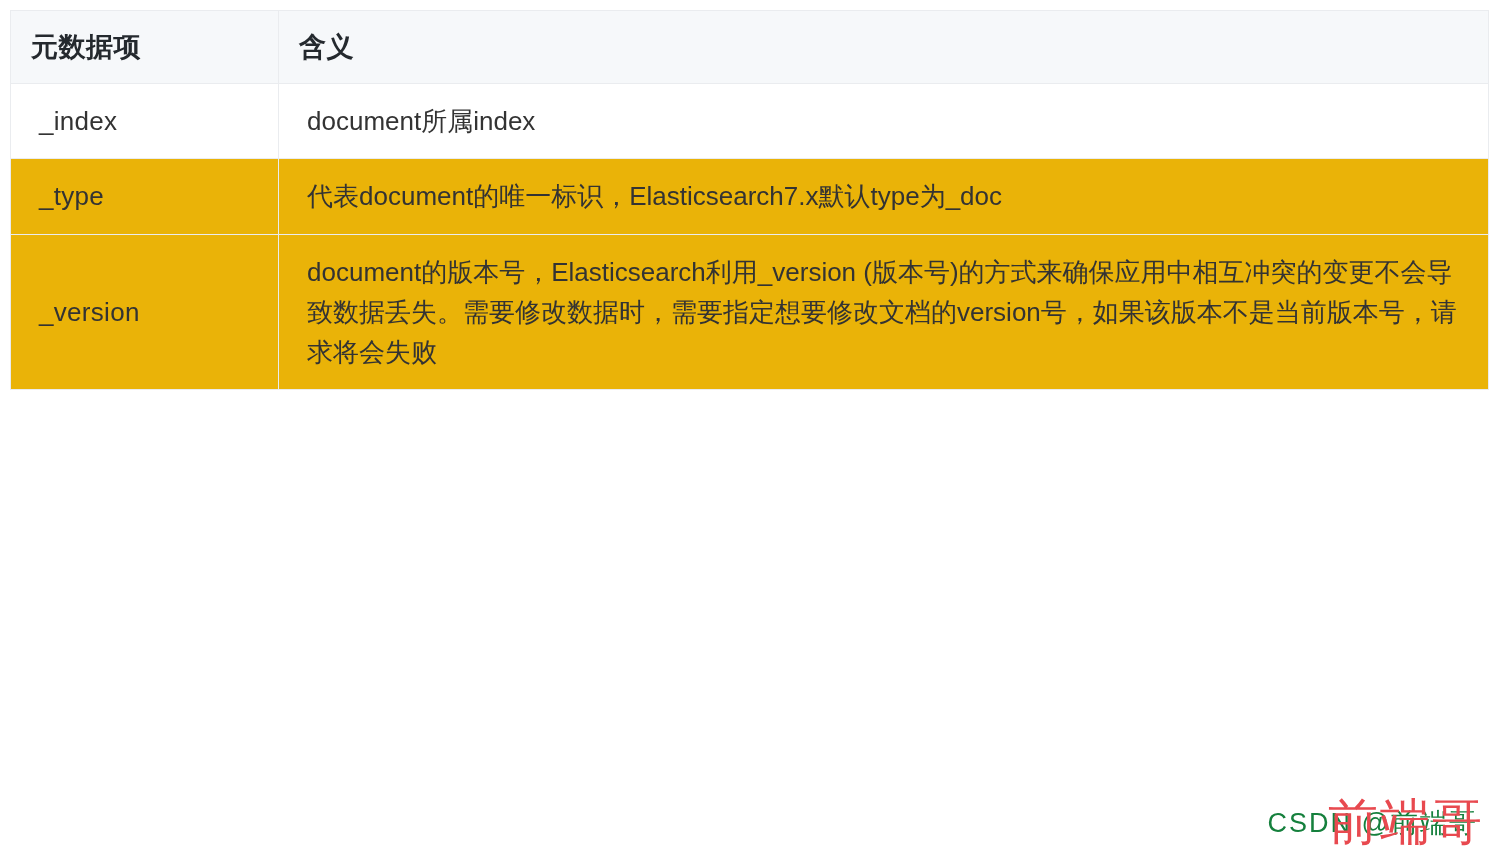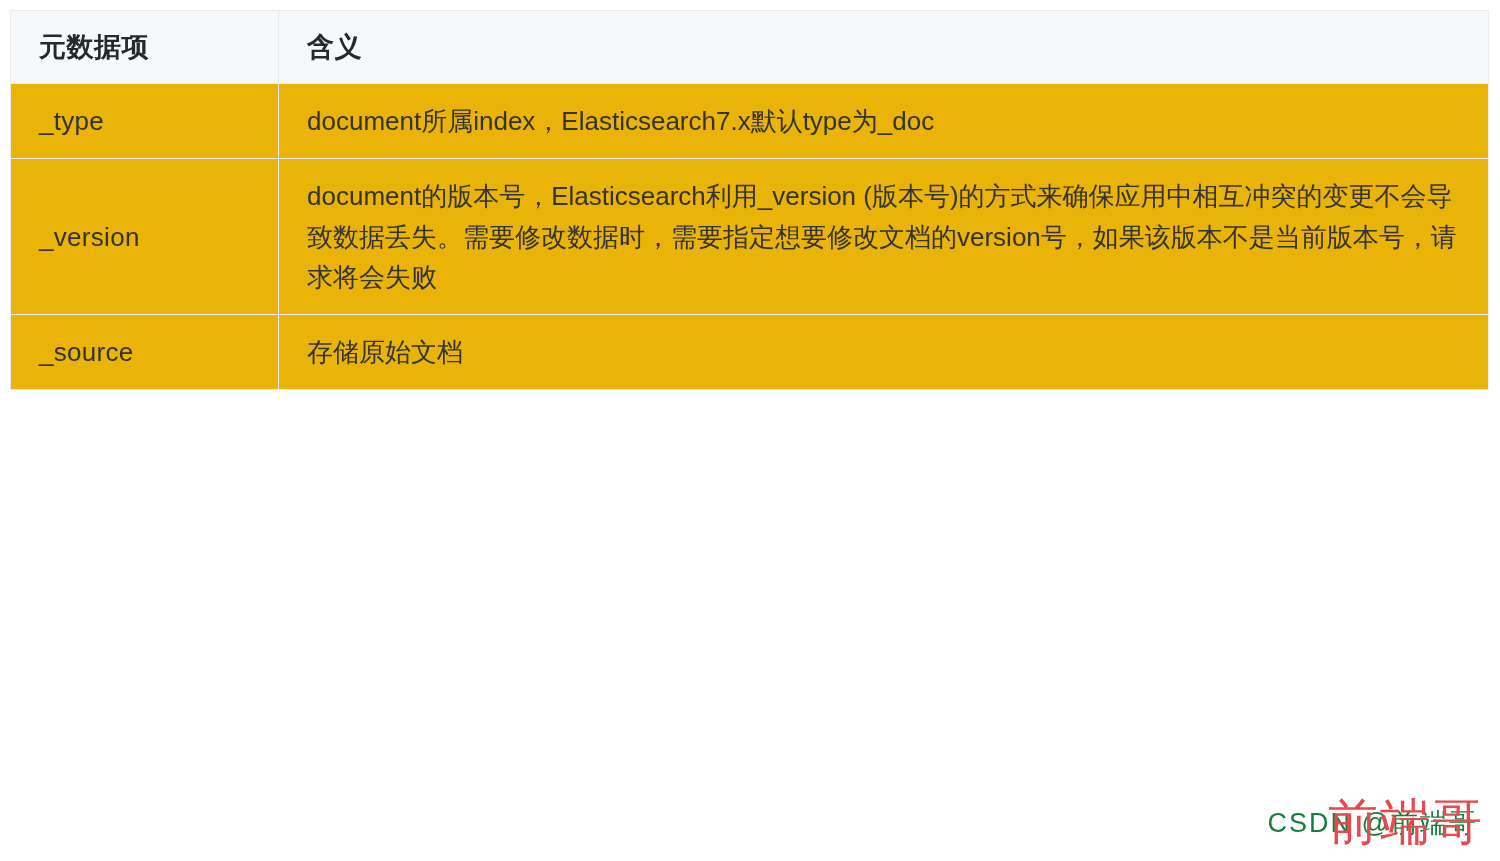--- a/index.html
+++ b/index.html
@@ -39,21 +39,21 @@
     border: 1px solid #eaecef;
     background: #ffffff;
   }
 
   table.meta-table col.col-key   { width: 268px; }
   table.meta-table col.col-value { width: 1210px; }
 
   table.meta-table th {
     background: #f6f8fa;
     border: 1px solid #eaecef;
-    padding: 18px 28px;
+    padding: 18px 20px;
     text-align: left;
     vertical-align: middle;
     font-size: 27px;
     font-weight: bold;
     color: #24292e;
     letter-spacing: 0.5px;
   }
 
   table.meta-table td {
     border: 1px solid #eaecef;
@@ -129,31 +129,31 @@
         <col class="col-key">
         <col class="col-value">
       </colgroup>
       <thead>
         <tr>
           <th>元数据项</th>
           <th>含义</th>
         </tr>
       </thead>
       <tbody id="table-body">
+          <tr class="row-odd">
+            <td class="key-cell">_index</td>
+            <td class="value-cell"><span class="seg-normal">document所属index</span></td>
+          </tr>
           <tr class="row-even">
             <td class="key-cell">_type</td>
-            <td class="value-cell"><span class="seg-normal">document所属index，Elasticsearch7.x默认type为_doc</span></td>
+            <td class="value-cell"><span class="seg-normal">代表document的唯一标识，Elasticsearch7.x默认type为_doc</span></td>
           </tr>
           <tr class="row-even">
             <td class="key-cell">_version</td>
             <td class="value-cell"><span class="seg-normal">document的版本号，Elasticsearch利用_version (版本号)的方式来确保应用中相互冲突的变更不会导致数据丢失。需要修改数据时，需要指定想要修改文档的version号，如果该版本不是当前版本号，请求将会失败</span></td>
-          </tr>
-          <tr class="row-even">
-            <td class="key-cell">_source</td>
-            <td class="value-cell"><span class="seg-normal">存储原始文档</span></td>
           </tr>
         </tbody>
     </table>
   </div>
 
   <div class="watermark">
     <span class="wm-csdn">CSDN @前端哥</span>
     <span class="wm-brand">前端哥</span>
   </div>
 

